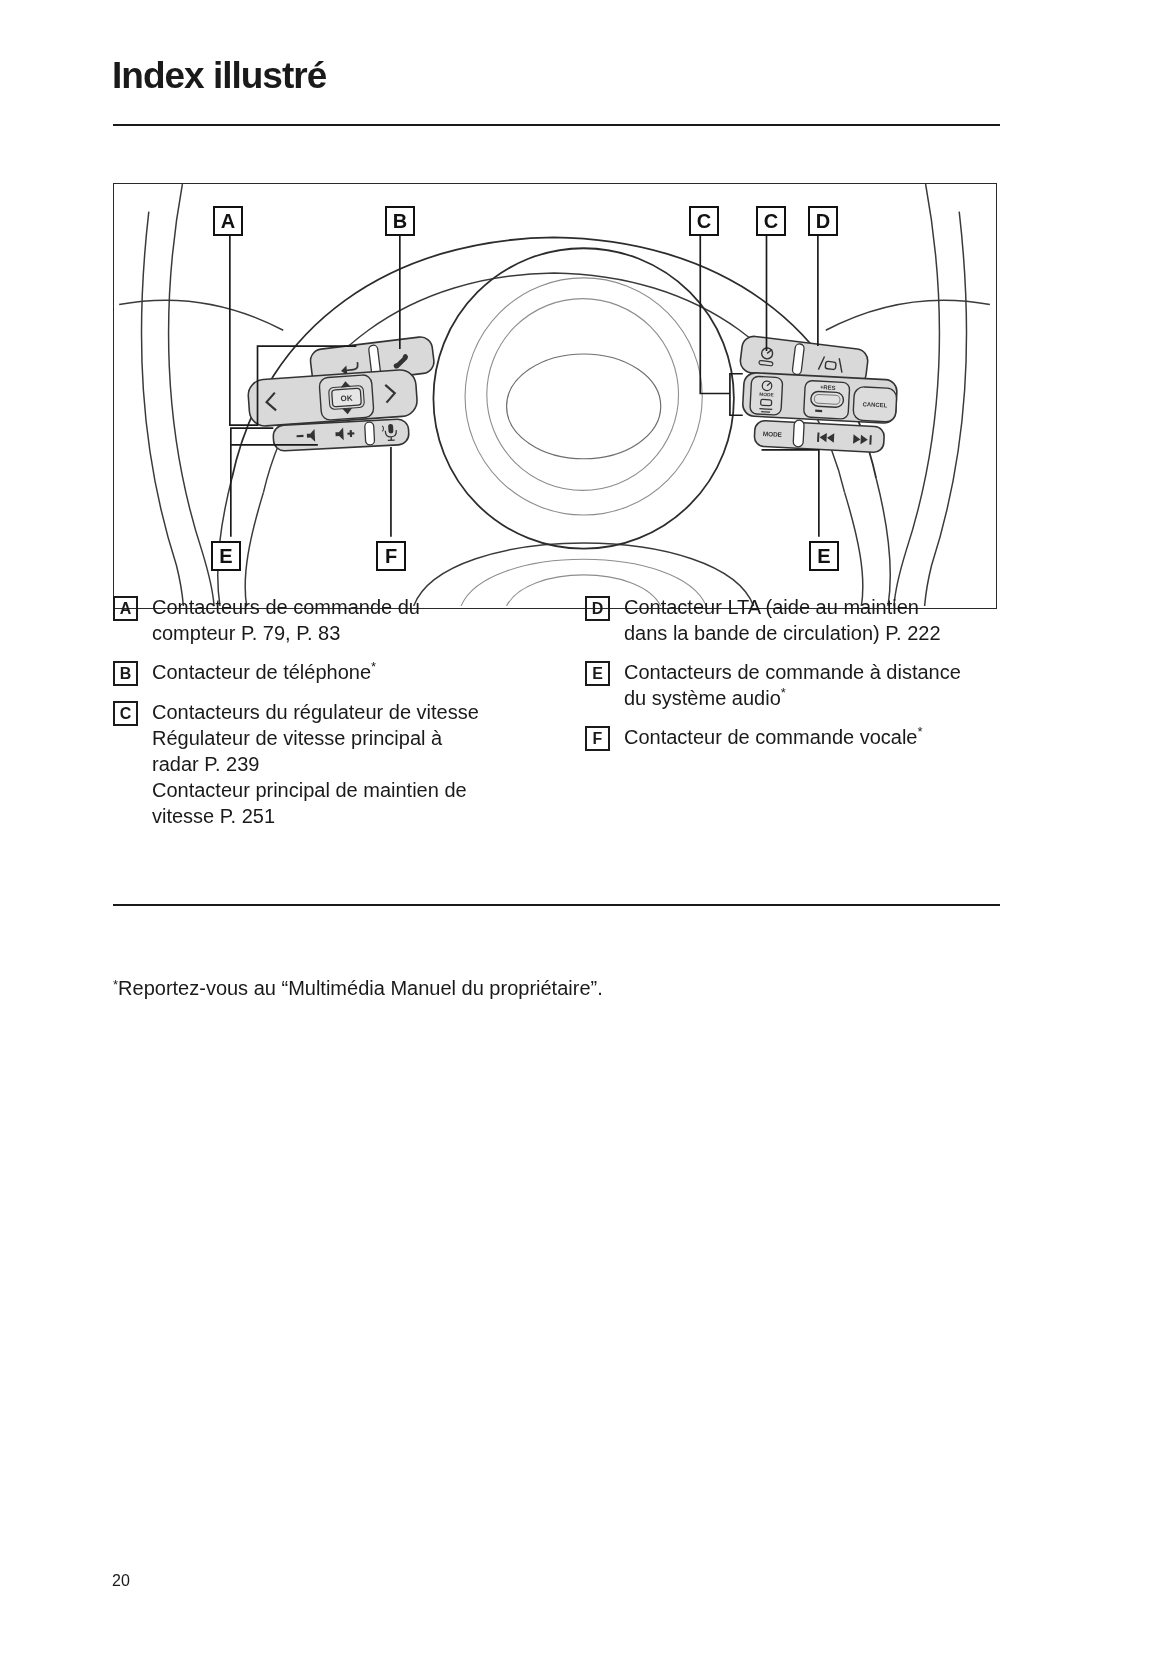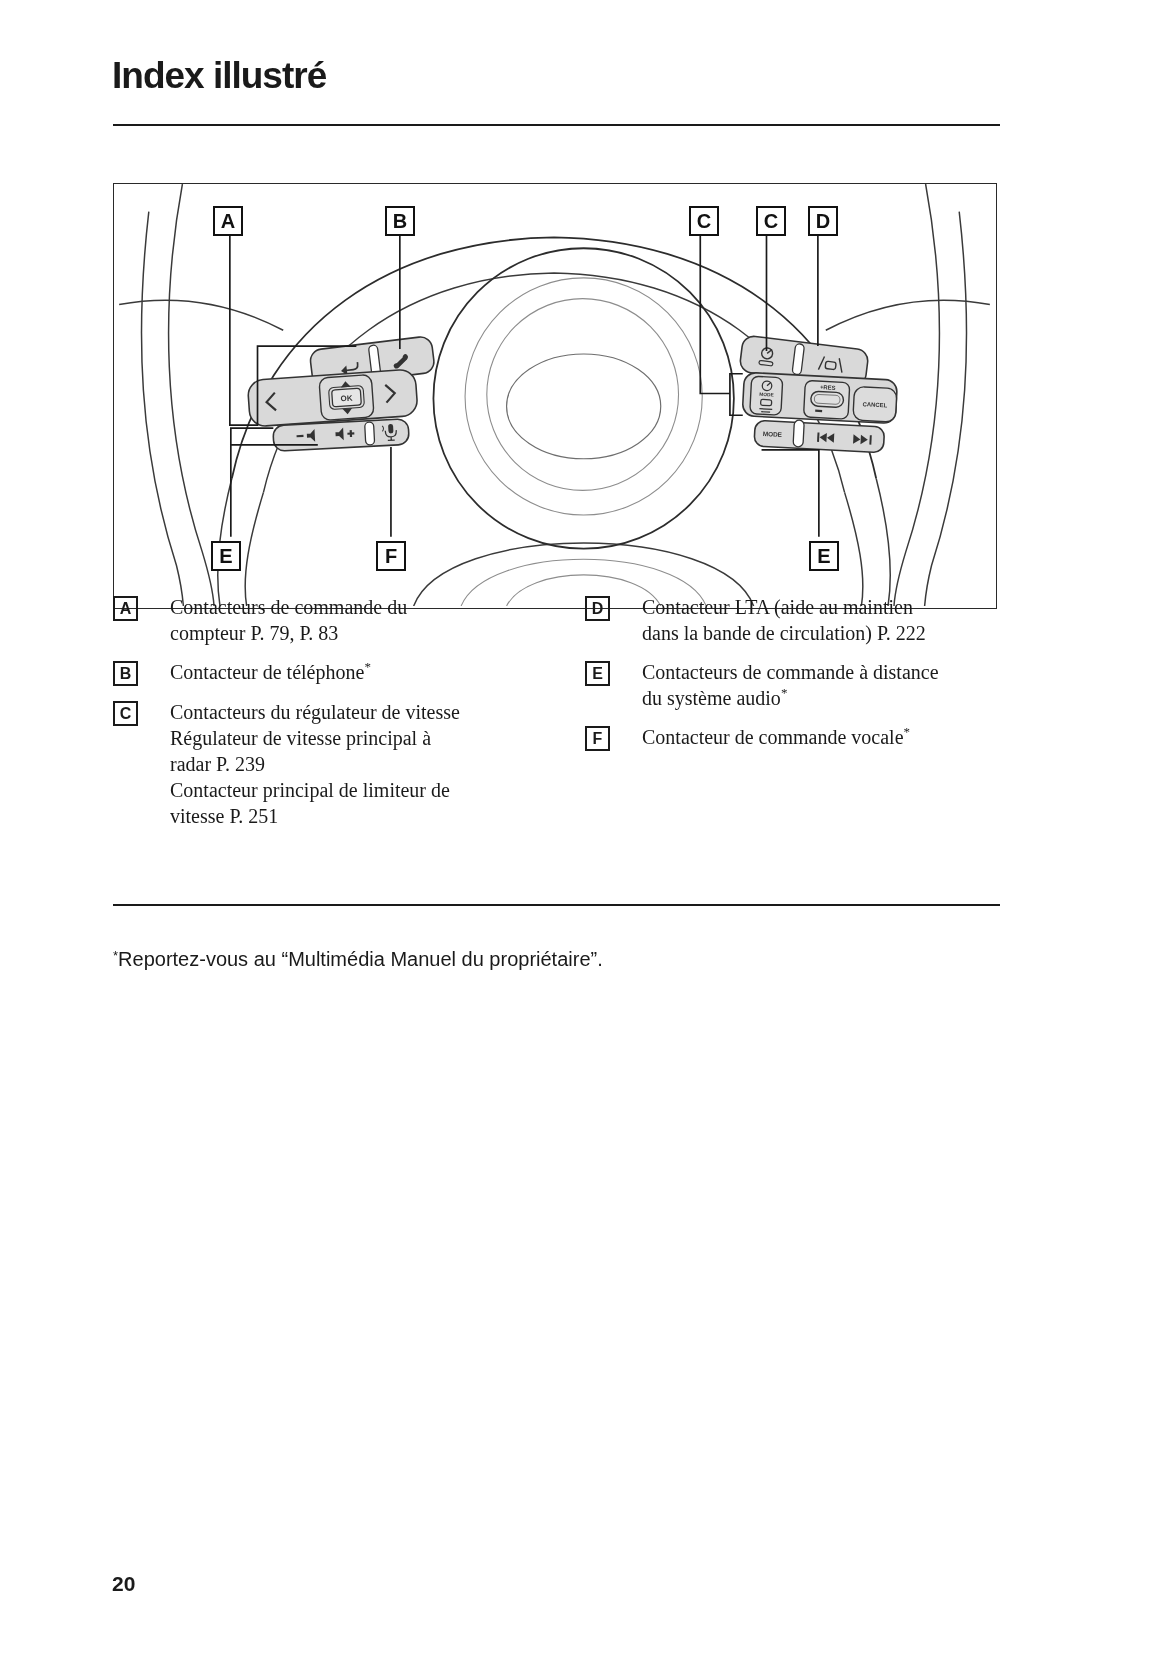--- a/index.html
+++ b/index.html
@@ -26,27 +26,27 @@
   .legend{left:113px;top:594px;width:887px;}
   .legend-col{position:absolute;top:0;}
   .legend-col.left{left:0;width:458px;}
   .legend-col.right{left:472px;width:415px;}
   .legend-item{display:flex;margin-bottom:13px;}
   .letter-box{
     flex:0 0 auto;width:25px;height:25px;border:2px solid #1a1a1a;box-sizing:border-box;
     display:flex;align-items:center;justify-content:center;
     font-size:16px;font-weight:bold;margin-top:2px;
   }
-  .legend-text{margin-left:32px;font-size:20px;line-height:26px;font-family:Liberation Serif, serif;}
+  .legend-text{margin-left:14px;font-size:20px;line-height:26px;}
   .legend-text sup{font-size:13px;line-height:0;}
   
-  .footnote{left:113px;top:948px;font-size:20px;}
+  .footnote{left:113px;top:977px;font-size:20px;}
   .footnote sup{font-size:13px;line-height:0;vertical-align:6px;}
   
-  .page-number{left:112px;top:1572px;font-size:21px;font-weight:bold;}
+  .page-number{left:112px;top:1572px;font-size:16px;font-weight:normal;}
   
   .ln{fill:none;stroke:#3a3a3a;stroke-width:1.5;}
   .lnb{fill:none;stroke:#2c2c2c;stroke-width:1.8;}
   .lnt{fill:none;stroke:#8d8d8d;stroke-width:1.1;}
   .pod{fill:#d9d9d9;stroke:#333;stroke-width:1.6;}
   .btn{fill:#dcdcdc;stroke:#333;stroke-width:1.4;}
   .slot{fill:#ffffff;stroke:#333;stroke-width:1.3;}
   .ink{fill:#333;stroke:none;}
   .ico{fill:none;stroke:#333;stroke-width:1.4;}
   .callout-line{fill:none;stroke:#1a1a1a;stroke-width:1.7;}
@@ -240,21 +240,21 @@
         <div><span>Contacteur de téléphone</span><sup>*</sup></div>
       </div>
     </div>
 
     <div class="legend-item">
       <div class="letter-box">C</div>
       <div class="legend-text">
         <div>Contacteurs du régulateur de vitesse</div>
         <div>Régulateur de vitesse principal à</div>
         <div>radar P. 239</div>
-        <div>Contacteur principal de limiteur de</div>
+        <div>Contacteur principal de maintien de</div>
         <div>vitesse P. 251</div>
       </div>
     </div>
 
   </div>
   <div class="legend-col right">
 
     <div class="legend-item">
       <div class="letter-box">D</div>
       <div class="legend-text">

